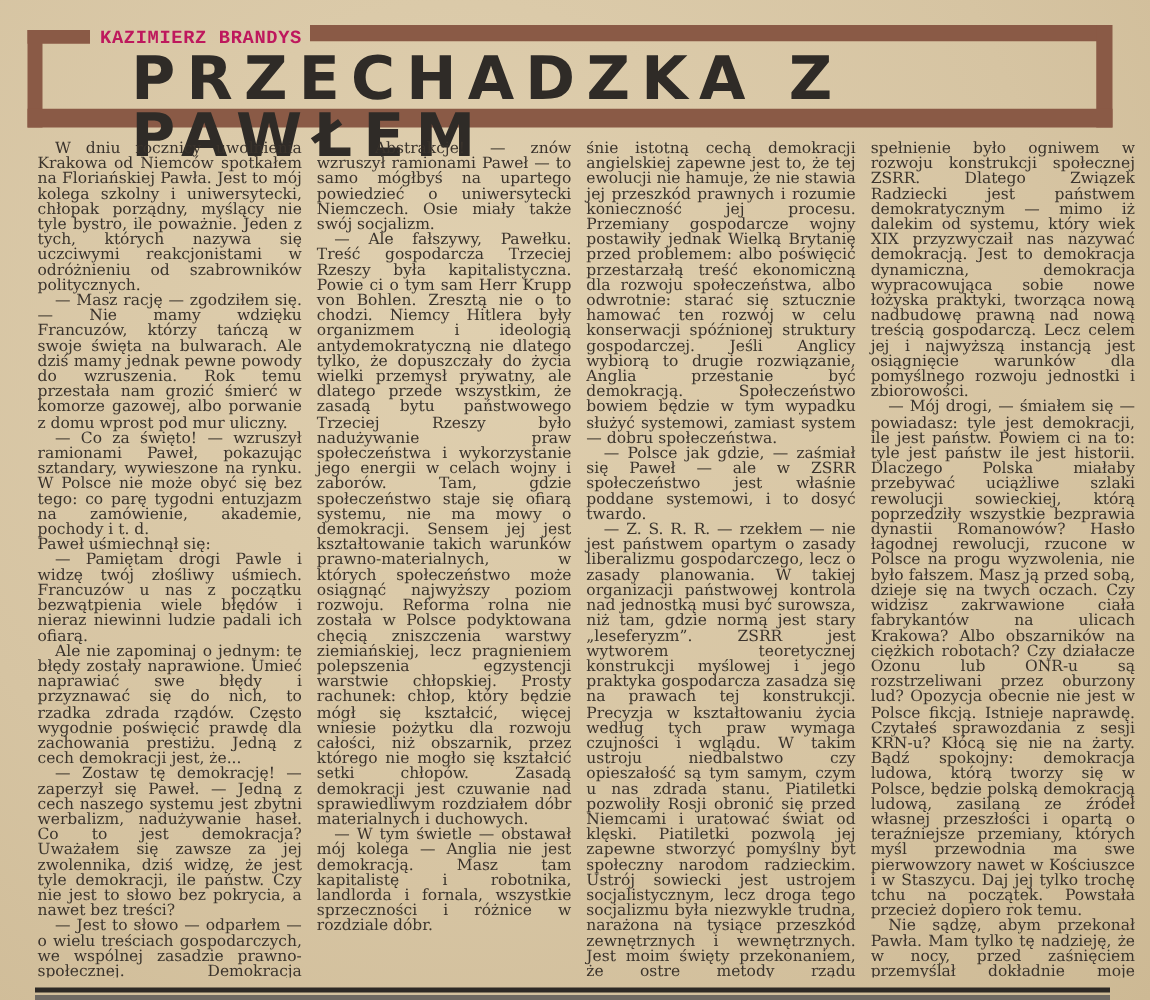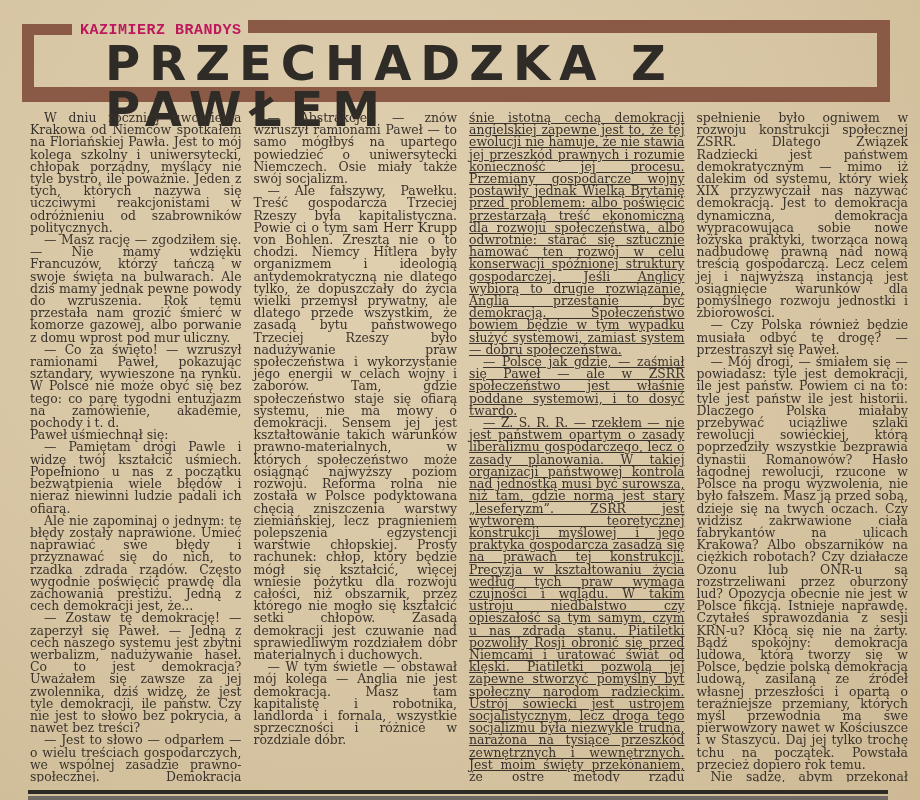--- a/index.html
+++ b/index.html
@@ -46,21 +46,21 @@
   }
   .col {
     font-size: 12.4px; line-height: 12.2px; text-align: justify;
     color: #3a332c; padding: 0 6px;
     overflow: hidden;
   }
   .col p { margin: 0; text-indent: 14px; }
   .col p.noindent { text-indent: 0; }
   .c1 { width: 214px; }
   .c2 { width: 206px; }
-  .c3 { width: 218px; text-decoration: underline; }
+  .c3 { width: 218px; }
   .c4 { width: 214px; }
   .rule1 { position: absolute; left: 28px; top: 790px; width: 860px; height: 4px; background: #2d2925; }
   .rule2 { position: absolute; left: 28px; top: 796px; width: 860px; height: 4px; background: #6f6a63; }
 </style>
 </head>
 <body>
 
 <div class="paper"></div>
 
 <div class="frame-top-left"></div>
@@ -71,39 +71,38 @@
 
 <div class="author-top">KAZIMIERZ BRANDYS</div>
 <div class="title">PRZECHADZKA Z PAWŁEM</div>
 
 <div class="columns">
   <div class="col c1">
     <p>W dniu rocznicy uwolnienia Krakowa od Niemców spotkałem na Floriańskiej Pawła. Jest to mój kolega szkolny i uniwersytecki, chłopak porządny, myślący nie tyle bystro, ile poważnie. Jeden z tych, których nazywa się uczciwymi reakcjonistami w odróżnieniu od szabrowników politycznych.</p>
     <p>— Masz rację — zgodziłem się. — Nie mamy wdzięku Francuzów, którzy tańczą w swoje święta na bulwarach. Ale dziś mamy jednak pewne powody do wzruszenia. Rok temu przestała nam grozić śmierć w komorze gazowej, albo porwanie z domu wprost pod mur uliczny.</p>
     <p>— Co za święto! — wzruszył ramionami Paweł, pokazując sztandary, wywieszone na rynku. W Polsce nie może obyć się bez tego: co parę tygodni entuzjazm na zamówienie, akademie, pochody i t. d.</p>
     <p class="noindent">Paweł uśmiechnął się:</p>
-    <p>— Pamiętam drogi Pawle i widzę twój kształcić uśmiech. Popełniono u nas z początku bezwątpienia wiele błędów i nieraz niewinni ludzie padali ich ofiarą.</p>
+    <p>— Pamiętam drogi Pawle i widzę twój złośliwy uśmiech. Francuzów u nas z początku bezwątpienia wiele błędów i nieraz niewinni ludzie padali ich ofiarą.</p>
     <p>Ale nie zapominaj o jednym: te błędy zostały naprawione. Umieć naprawiać swe błędy i przyznawać się do nich, to rzadka zdrada rządów. Często wygodnie poświęcić prawdę dla zachowania prestiżu. Jedną z cech demokracji jest, że...</p>
     <p>— Zostaw tę demokrację! — zaperzył się Paweł. — Jedną z cech naszego systemu jest zbytni werbalizm, nadużywanie haseł. Co to jest demokracja? Uważałem się zawsze za jej zwolennika, dziś widzę, że jest tyle demokracji, ile państw. Czy nie jest to słowo bez pokrycia, a nawet bez treści?</p>
     <p>— Jest to słowo — odparłem — o wielu treściach gospodarczych, we wspólnej zasadzie prawno-społecznej. Demokracja anglosaska, oparta na treści liberalno-kapitalistycznej różni się bezsprzecznie od polskiej demokracji ludowej, dążącej do oddania na użytek społeczeństwa głównych źródeł i na-</p>
   </div>
   <div class="col c2">
     <p>— Abstrakcje! — znów wzruszył ramionami Paweł — to samo mógłbyś na upartego powiedzieć o uniwersytecki Niemczech. Osie miały także swój socjalizm.</p>
     <p>— Ale fałszywy, Pawełku. Treść gospodarcza Trzeciej Rzeszy była kapitalistyczna. Powie ci o tym sam Herr Krupp von Bohlen. Zresztą nie o to chodzi. Niemcy Hitlera były organizmem i ideologią antydemokratyczną nie dlatego tylko, że dopuszczały do życia wielki przemysł prywatny, ale dlatego przede wszystkim, że zasadą bytu państwowego Trzeciej Rzeszy było nadużywanie praw społeczeństwa i wykorzystanie jego energii w celach wojny i zaborów. Tam, gdzie społeczeństwo staje się ofiarą systemu, nie ma mowy o demokracji. Sensem jej jest kształtowanie takich warunków prawno-materialnych, w których społeczeństwo może osiągnąć najwyższy poziom rozwoju. Reforma rolna nie została w Polsce podyktowana chęcią zniszczenia warstwy ziemiańskiej, lecz pragnieniem polepszenia egzystencji warstwie chłopskiej. Prosty rachunek: chłop, który będzie mógł się kształcić, więcej wniesie pożytku dla rozwoju całości, niż obszarnik, przez którego nie mogło się kształcić setki chłopów. Zasadą demokracji jest czuwanie nad sprawiedliwym rozdziałem dóbr materialnych i duchowych.</p>
     <p>— W tym świetle — obstawał mój kolega — Anglia nie jest demokracją. Masz tam kapitalistę i robotnika, landlorda i fornala, wszystkie sprzeczności i różnice w rozdziale dóbr.</p>
 
   </div>
   <div class="col c3">
     <p class="noindent">śnie istotną cechą demokracji angielskiej zapewne jest to, że tej ewolucji nie hamuje, że nie stawia jej przeszkód prawnych i rozumie konieczność jej procesu. Przemiany gospodarcze wojny postawiły jednak Wielką Brytanię przed problemem: albo poświęcić przestarzałą treść ekonomiczną dla rozwoju społeczeństwa, albo odwrotnie: starać się sztucznie hamować ten rozwój w celu konserwacji spóźnionej struktury gospodarczej. Jeśli Anglicy wybiorą to drugie rozwiązanie, Anglia przestanie być demokracją. Społeczeństwo bowiem będzie w tym wypadku służyć systemowi, zamiast system — dobru społeczeństwa.</p>
     <p>— Polsce jak gdzie, — zaśmiał się Paweł — ale w ZSRR społeczeństwo jest właśnie poddane systemowi, i to dosyć twardo.</p>
     <p>— Z. S. R. R. — rzekłem — nie jest państwem opartym o zasady liberalizmu gospodarczego, lecz o zasady planowania. W takiej organizacji państwowej kontrola nad jednostką musi być surowsza, niż tam, gdzie normą jest stary „leseferyzm”. ZSRR jest wytworem teoretycznej konstrukcji myślowej i jego praktyka gospodarcza zasadza się na prawach tej konstrukcji. Precyzja w kształtowaniu życia według tych praw wymaga czujności i wglądu. W takim ustroju niedbalstwo czy opieszałość są tym samym, czym u nas zdrada stanu. Piatiletki pozwoliły Rosji obronić się przed Niemcami i uratować świat od klęski. Piatiletki pozwolą jej zapewne stworzyć pomyślny byt społeczny narodom radzieckim. Ustrój sowiecki jest ustrojem socjalistycznym, lecz droga tego socjalizmu była niezwykle trudna, narażona na tysiące przeszkód zewnętrznych i wewnętrznych. Jest moim święty przekonaniem, że ostre metody rządu radzieckiego w stosunku do opornych były wywołane koniecznością czuwania nad realizacją postulatów państwowych, których</p>
   </div>
   <div class="col c4">
     <p class="noindent">spełnienie było ogniwem w rozwoju konstrukcji społecznej ZSRR. Dlatego Związek Radziecki jest państwem demokratycznym — mimo iż dalekim od systemu, który wiek XIX przyzwyczaił nas nazywać demokracją. Jest to demokracja dynamiczna, demokracja wypracowująca sobie nowe łożyska praktyki, tworząca nową nadbudowę prawną nad nową treścią gospodarczą. Lecz celem jej i najwyższą instancją jest osiągnięcie warunków dla pomyślnego rozwoju jednostki i zbiorowości.</p>
-    <p>— Czy Polska również będzie musiała odbyć tę drogę? — przestraszył się Paweł.</p>
     <p>— Mój drogi, — śmiałem się — powiadasz: tyle jest demokracji, ile jest państw. Powiem ci na to: tyle jest państw ile jest historii. Dlaczego Polska miałaby przebywać uciążliwe szlaki rewolucji sowieckiej, którą poprzedziły wszystkie bezprawia dynastii Romanowów? Hasło łagodnej rewolucji, rzucone w Polsce na progu wyzwolenia, nie było fałszem. Masz ją przed sobą, dzieje się na twych oczach. Czy widzisz zakrwawione ciała fabrykantów na ulicach Krakowa? Albo obszarników na ciężkich robotach? Czy działacze Ozonu lub ONR-u są rozstrzeliwani przez oburzony lud? Opozycja obecnie nie jest w Polsce fikcją. Istnieje naprawdę. Czytałeś sprawozdania z sesji KRN-u? Kłócą się nie na żarty. Bądź spokojny: demokracja ludowa, którą tworzy się w Polsce, będzie polską demokracją ludową, zasilaną ze źródeł własnej przeszłości i opartą o teraźniejsze przemiany, których myśl przewodnia ma swe pierwowzory nawet w Kościuszce i w Staszycu. Daj jej tylko trochę tchu na początek. Powstała przecież dopiero rok temu.</p>
     <p>Nie sądzę, abym przekonał Pawła. Mam tylko tę nadzieję, że w nocy, przed zaśnięciem przemyślał dokładnie moje słowa. Niezbyt szybko, jak jest to w jego zwyczaju, ale uczciwie. O to przecież idzie.</p>
 
   </div>
 </div>
 
 <div class="rule1"></div>
 <div class="rule2"></div>
 
 </body></html>

